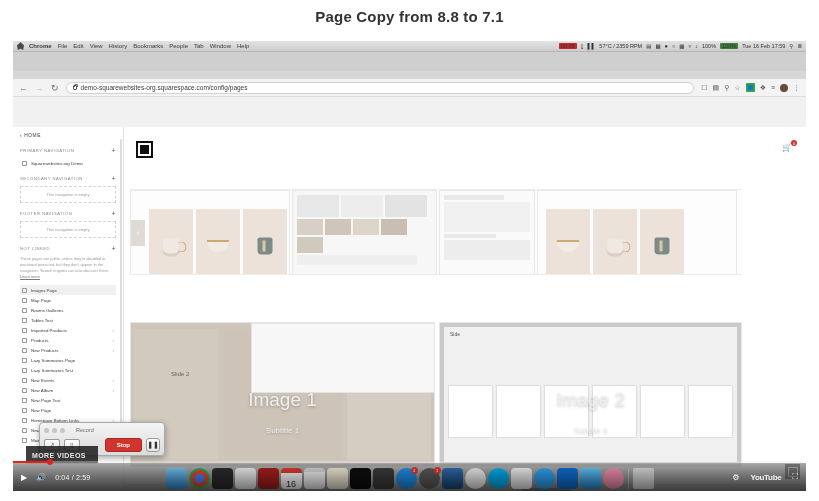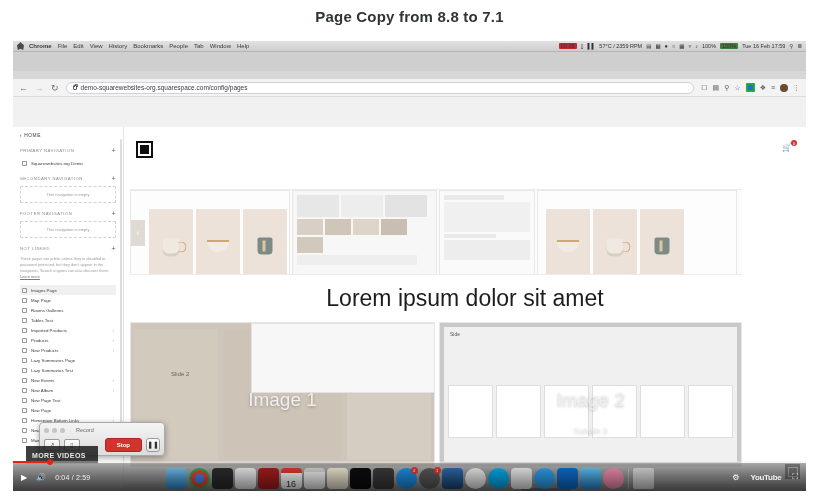--- a/index.html
+++ b/index.html
@@ -431,31 +431,31 @@
                   <div class="tile">
                       <div class="obj mug"></div>
                     </div>
                   <div class="tile">
                       <div class="obj cup"></div>
                     </div>
                 </div>
               </div>
             </div>
 
-            <h1 class="pv-heading">Lorem ipsum dolor sit amet</h1>
 
             <div class="lower">
               <div class="panel" style="width:305px;background:#cfc6bb;">
                 <div style="position:absolute;inset:0;display:flex;">
                   <div style="flex:1;background:#d3cabe;margin:6px 3px;"></div>
                   <div style="flex:1.4;background:#cdc3b7;margin:6px 3px;"></div>
                   <div style="flex:1;background:#d6cdc2;margin:6px 3px;"></div>
                 </div>
                 <div style="position:absolute;left:120px;top:0;width:185px;height:70px;background:#f7f7f7;border:1px solid #e3e3e3;"></div>
                 <div class="imglabel">Image 1</div>
+                <div class="sublabel">Subtitle 1</div>
                 <div style="position:absolute;left:40px;top:48px;font-size:6px;color:#6d6458;">Slide 2</div>
               </div>
 
               <div class="panel" style="width:303px;background:#c9c9c9;">
                 <div style="position:absolute;inset:4px;background:#f0f0f0;"></div>
                 <div style="position:absolute;left:10px;top:8px;font-size:5px;color:#555;">Side</div>
                 <div style="position:absolute;left:8px;top:62px;right:8px;bottom:28px;display:flex;gap:3px;">
                   <div style="flex:1;background:#fff;border:1px solid #ddd;"></div>
                   <div style="flex:1;background:#fff;border:1px solid #ddd;"></div>
                   <div style="flex:1;background:#fff;border:1px solid #ddd;"></div>

